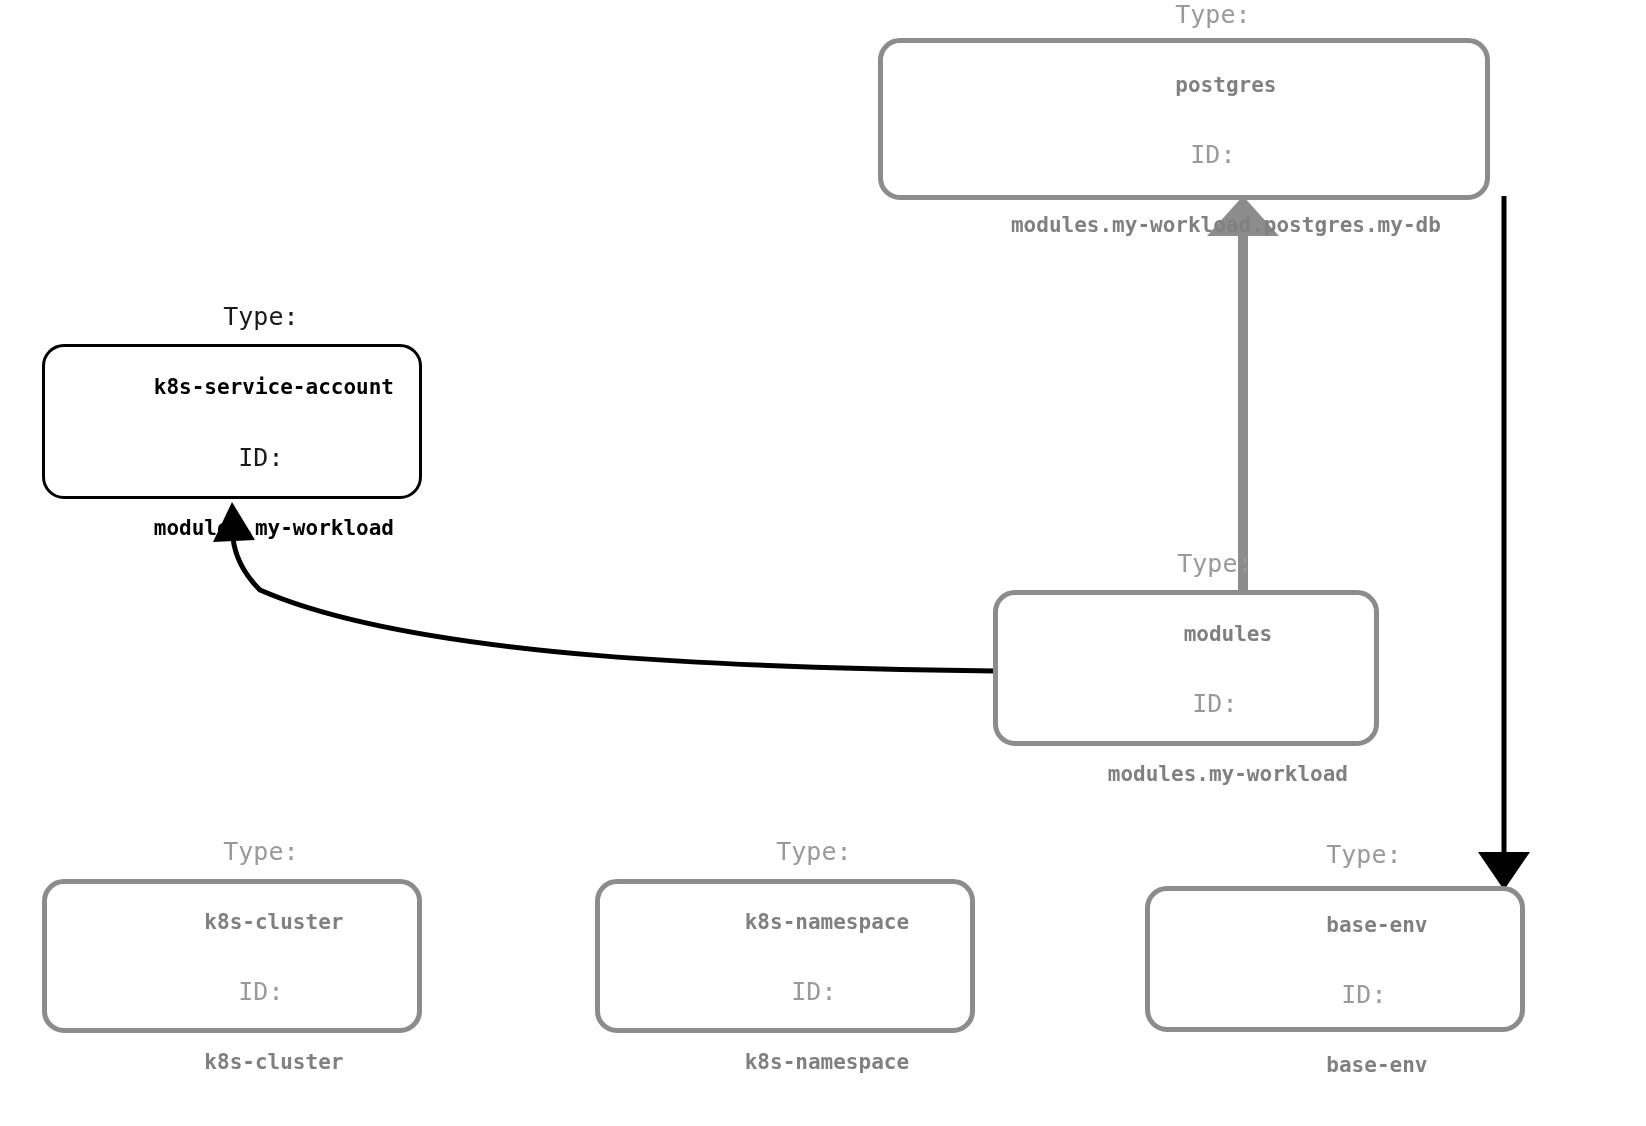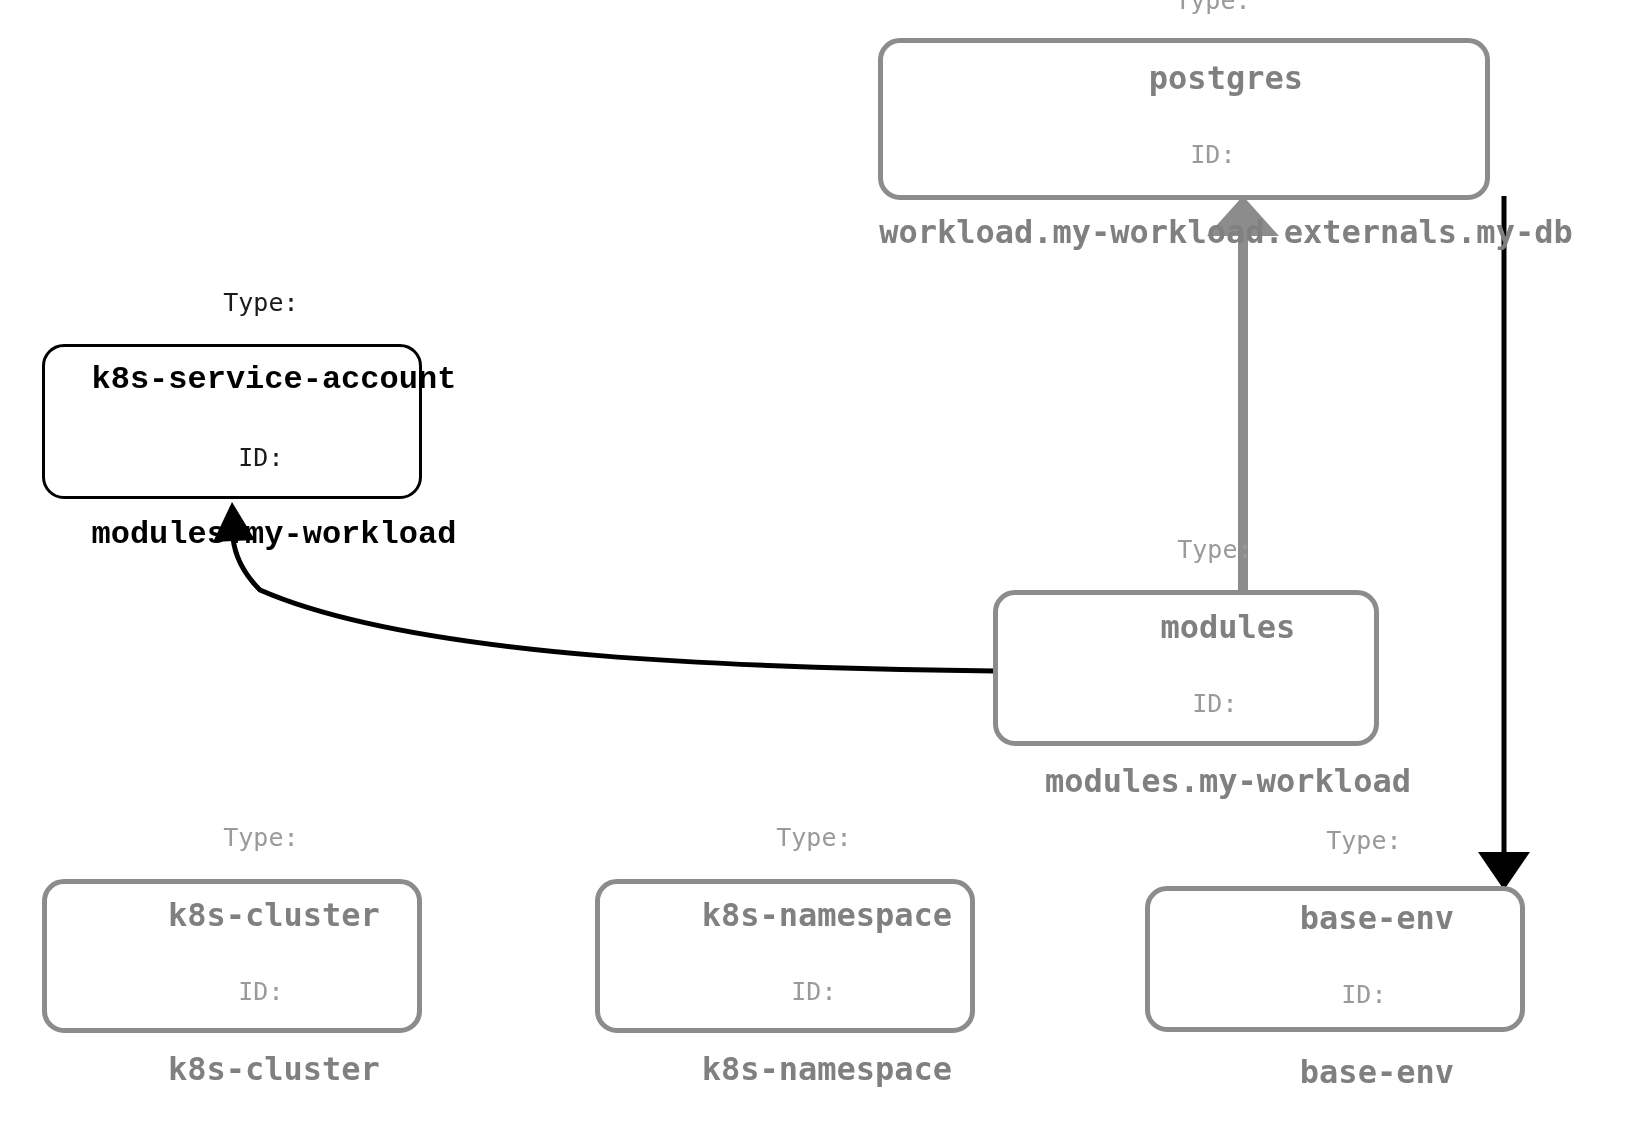--- a/index.html
+++ b/index.html
@@ -47,29 +47,29 @@
     line-height: 1.28;
     white-space: pre;
   }
   .label {
     font-weight: 400;
     font-size: 25px;
     letter-spacing: 0px;
   }
   .value {
     font-weight: 700;
-    font-size: 32px;
+    font-size: 21px;
     padding-left: 26px;
     letter-spacing: 0px;
     margin-top: 46px;
   }
   .node.gray .label { color: #9a9a9a; }
   .node.gray .value { color: #808080; }
   .node.black .label { color: #1a1a1a; }
-  .node.black .value { color: #000000; font-family: Liberation Mono, monospace; }
+  .node.black .value { color: #000000; }
 </style>
 </head>
 <body>
 
 <div id="canvas">
 
   <svg id="edge-layer" viewBox="0 0 1646 1126" width="1646" height="1126">
 
     <g>
       <line x1="1243" y1="592" x2="1243" y2="236" stroke="#8c8c8c" stroke-width="10"></line>
@@ -91,21 +91,21 @@
     <div class="row">
       <span class="label">Type:</span>
     </div>
     <div class="row">
       <span class="value">postgres</span>
     </div>
     <div class="row">
       <span class="label">ID:</span>
     </div>
     <div class="row">
-      <span class="value">workload.my-workload.externals.my-db</span>
+      <span class="value">modules.my-workload.postgres.my-db</span>
     </div>
   </div>
 
   <div class="node black" style="left:42px; top:344px; width:380px; height:155px;">
     <div class="row">
       <span class="label">Type:</span>
     </div>
     <div class="row">
       <span class="value">k8s-service-account</span>
     </div>

